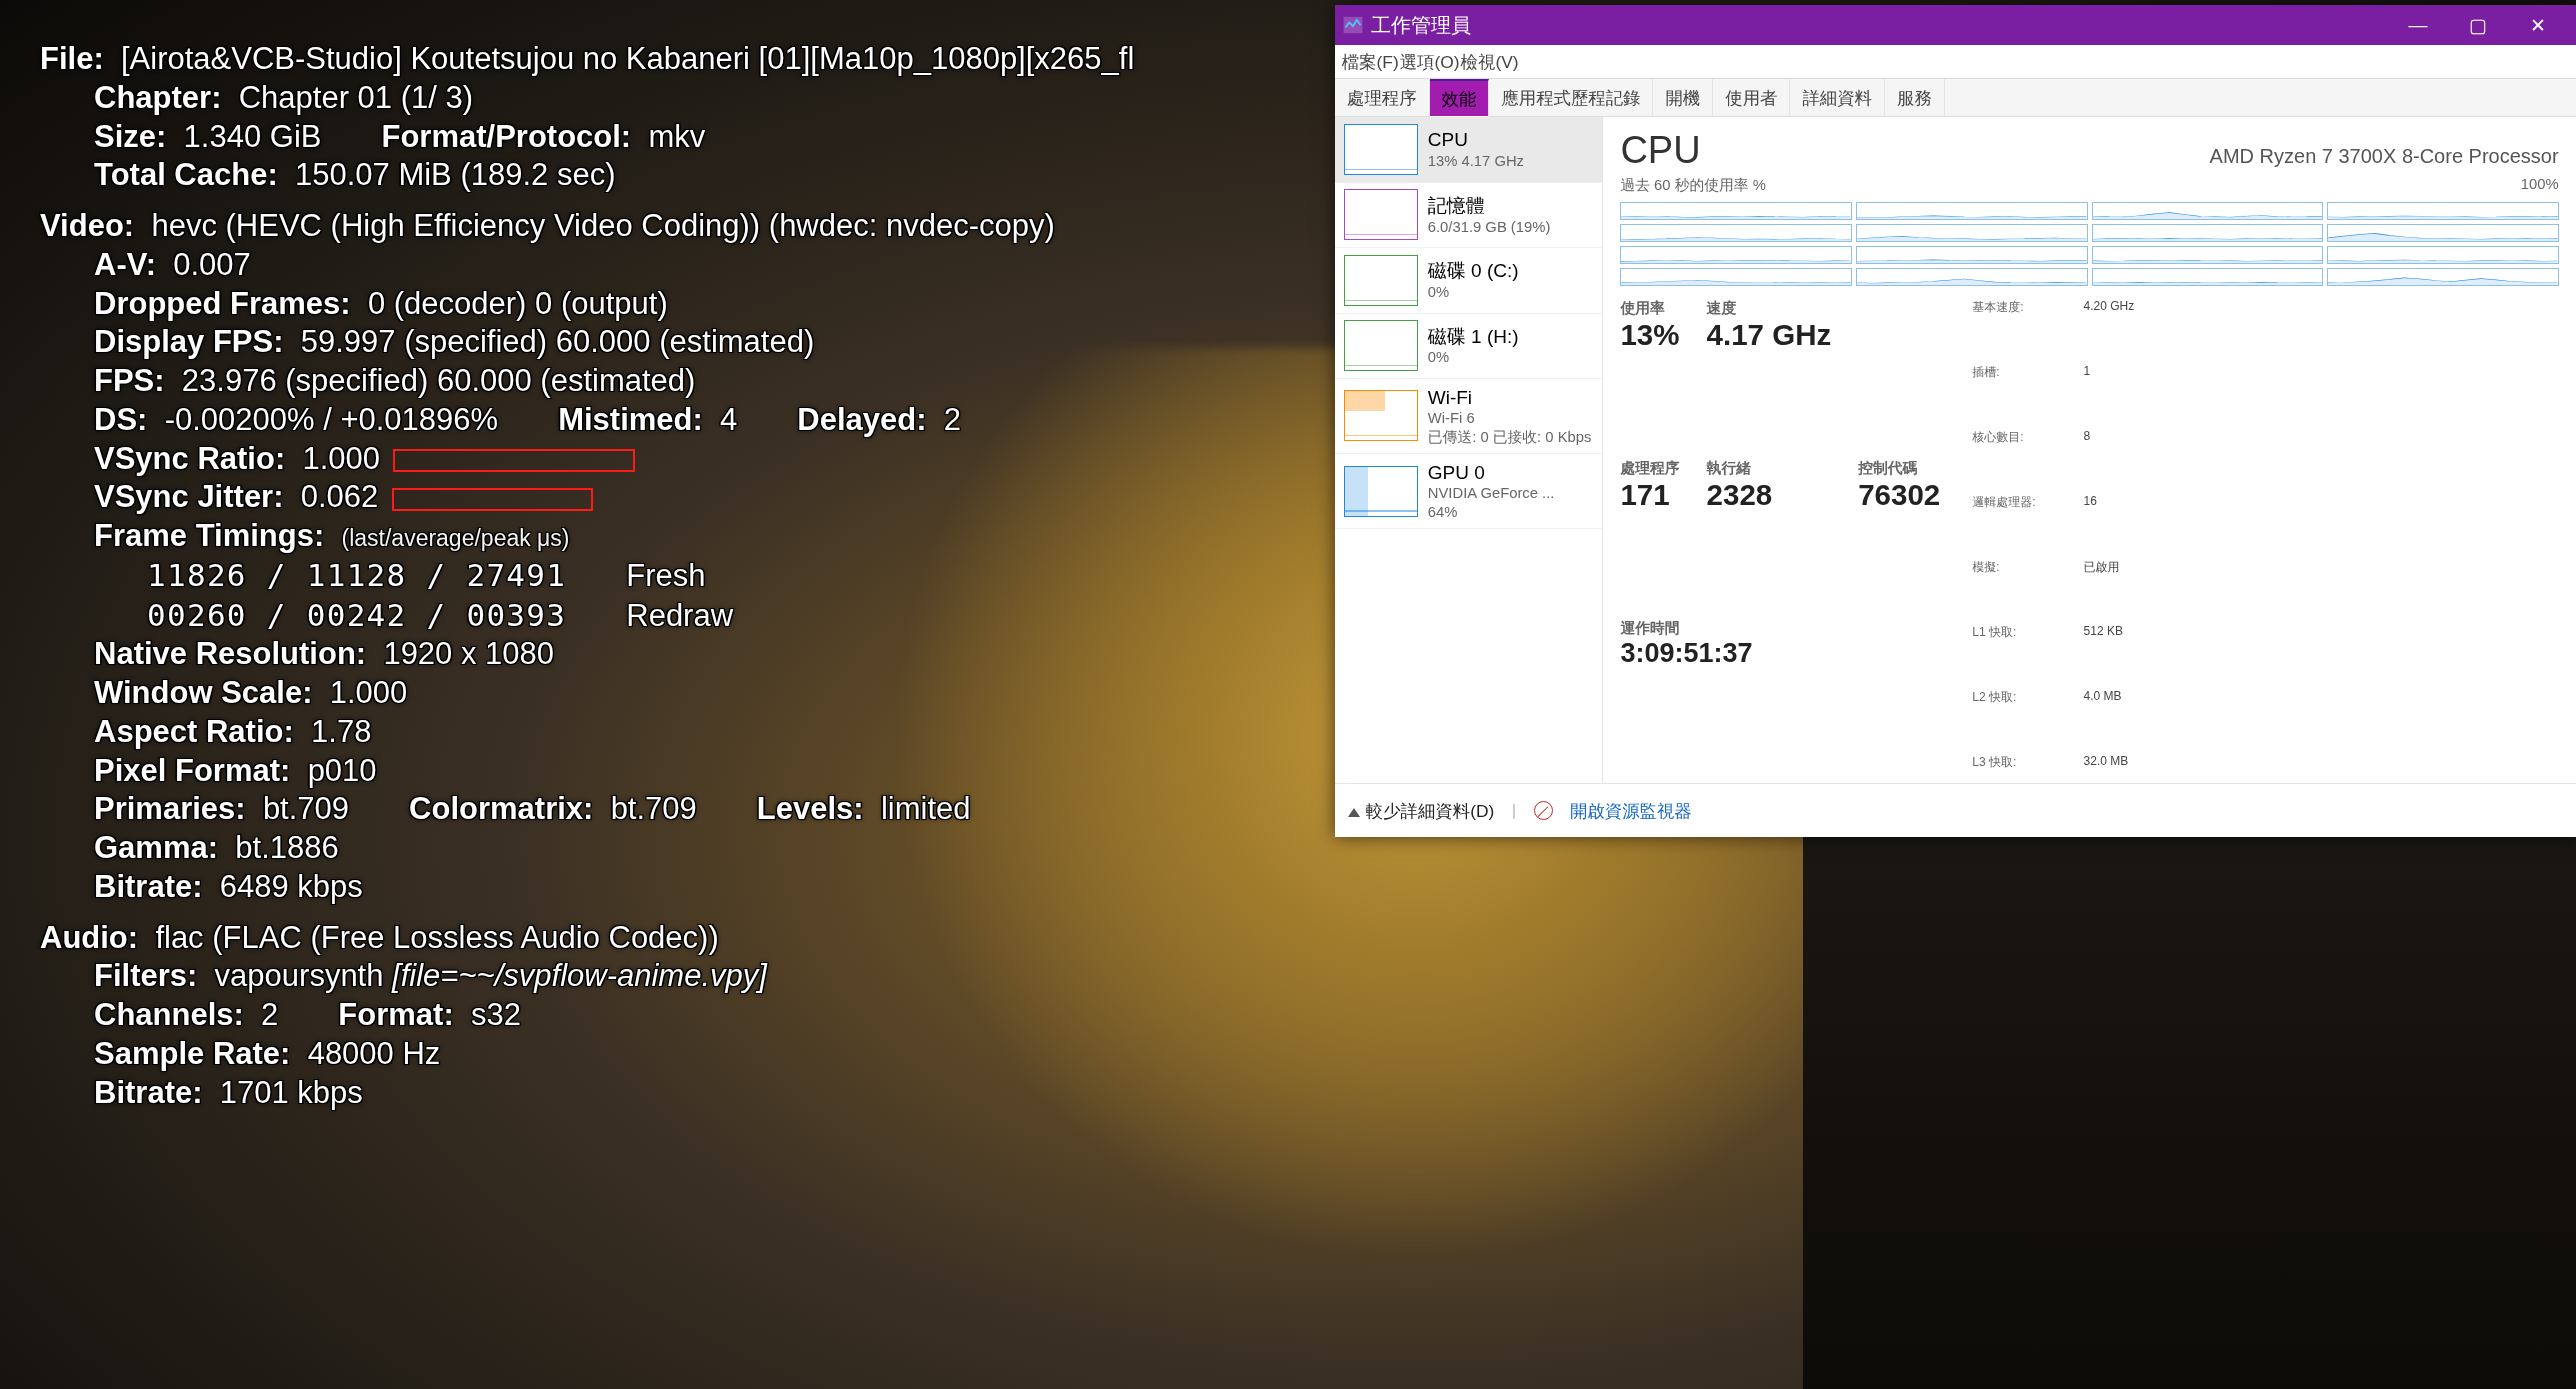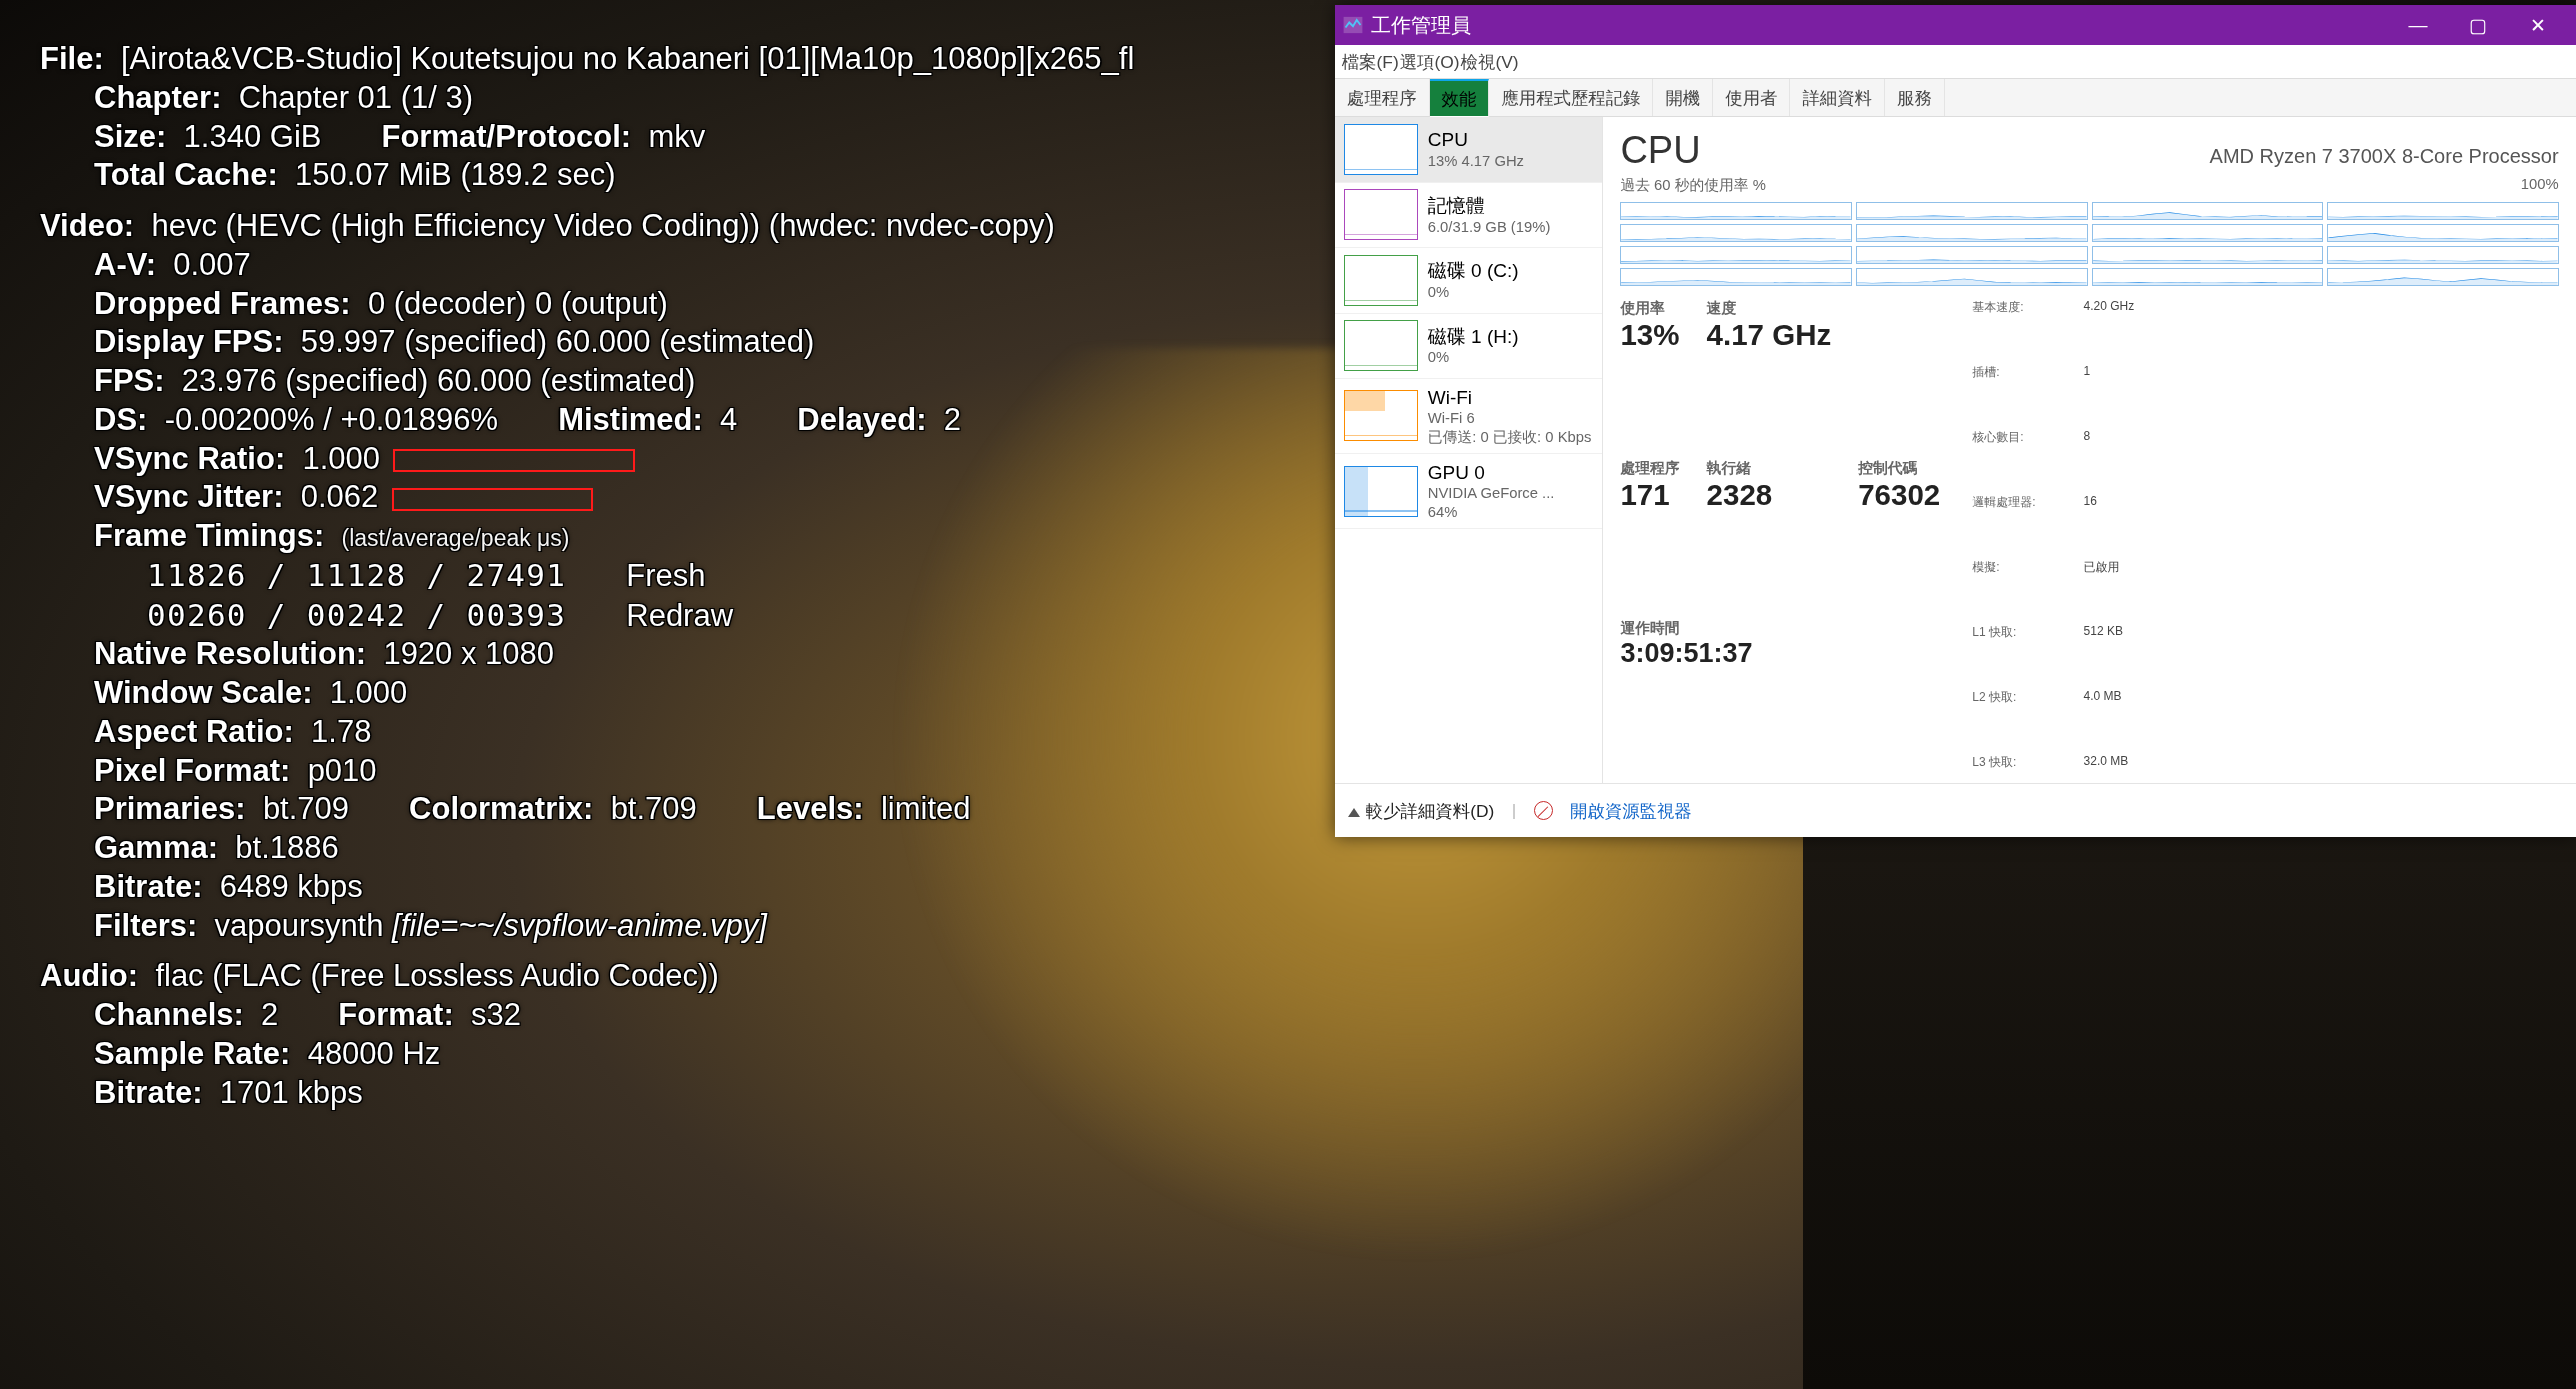--- a/index.html
+++ b/index.html
@@ -116,22 +116,22 @@
     display:flex; align-items:stretch;
     font-size: 17.4px;
   }
   .tabbar .tab {
     padding: 0 12px;
     display:flex; align-items:center;
     color:#444;
     border-right:0.7px solid #e4e4e4;
   }
   .tabbar .tab.active {
-    background:#15803d;
-    border-top:2px solid #0ea5e9;
+    background:#a21caf;
+    border-top:2px solid #4c1d95;
     border-bottom:0.7px solid #fff;
     margin-bottom:-0.7px;
     color:#000;
   }
   .tm-body { flex:1; display:flex; overflow:hidden; }
 
   
   .tm-side {
     width: 268px;
     border-right:0.7px solid #e4e4e4;
@@ -255,23 +255,23 @@
   <span class="osd-row indent1"><b>Frame Timings:</b>&nbsp;&nbsp;<span class="osd-small">(last/average/peak  μs)</span></span>
   <span class="osd-row indent2"><span class="mono">11826  /  11128  /  27491</span><span class="space-lg"></span><span>Fresh</span></span>
   <span class="osd-row indent2"><span class="mono">00260  /  00242  /  00393</span><span class="space-lg"></span><span>Redraw</span></span>
   <span class="osd-row indent1"><b>Native Resolution:</b>&nbsp;&nbsp;<span>1920 x 1080</span></span>
   <span class="osd-row indent1"><b>Window Scale:</b>&nbsp;&nbsp;<span>1.000</span></span>
   <span class="osd-row indent1"><b>Aspect Ratio:</b>&nbsp;&nbsp;<span>1.78</span></span>
   <span class="osd-row indent1"><b>Pixel Format:</b>&nbsp;&nbsp;<span>p010</span></span>
   <span class="osd-row indent1"><b>Primaries:</b>&nbsp;&nbsp;<span>bt.709</span><span class="space-lg"></span><b>Colormatrix:</b>&nbsp;&nbsp;<span>bt.709</span><span class="space-lg"></span><b>Levels:</b>&nbsp;&nbsp;<span>limited</span></span>
   <span class="osd-row indent1"><b>Gamma:</b>&nbsp;&nbsp;<span>bt.1886</span></span>
   <span class="osd-row indent1"><b>Bitrate:</b>&nbsp;&nbsp;<span>6489 kbps</span></span>
+  <span class="osd-row" style="margin-top:12px"><b>Audio:</b>&nbsp;&nbsp;<span>flac (FLAC (Free Lossless Audio Codec))</span></span>
+
   <span class="osd-row indent1"><b>Filters:</b>&nbsp;&nbsp;<span>vapoursynth</span>&nbsp;<span class="osd-italic">[file=~~/svpflow-anime.vpy]</span></span>
-
-  <span class="osd-row" style="margin-top:12px"><b>Audio:</b>&nbsp;&nbsp;<span>flac (FLAC (Free Lossless Audio Codec))</span></span>
   <span class="osd-row indent1"><b>Channels:</b>&nbsp;&nbsp;<span>2</span><span class="space-lg"></span><b>Format:</b>&nbsp;&nbsp;<span>s32</span></span>
   <span class="osd-row indent1"><b>Sample Rate:</b>&nbsp;&nbsp;<span>48000 Hz</span></span>
   <span class="osd-row indent1"><b>Bitrate:</b>&nbsp;&nbsp;<span>1701 kbps</span></span>
 </div>
 
 <div class="taskmgr">
   <div class="titlebar">
     <span class="tm-icon">
       <svg viewBox="0 0 16 16">
           <rect x="1" y="2" width="14" height="12" fill="#fff" opacity="0.2" stroke="#fff" stroke-width="1"></rect>

